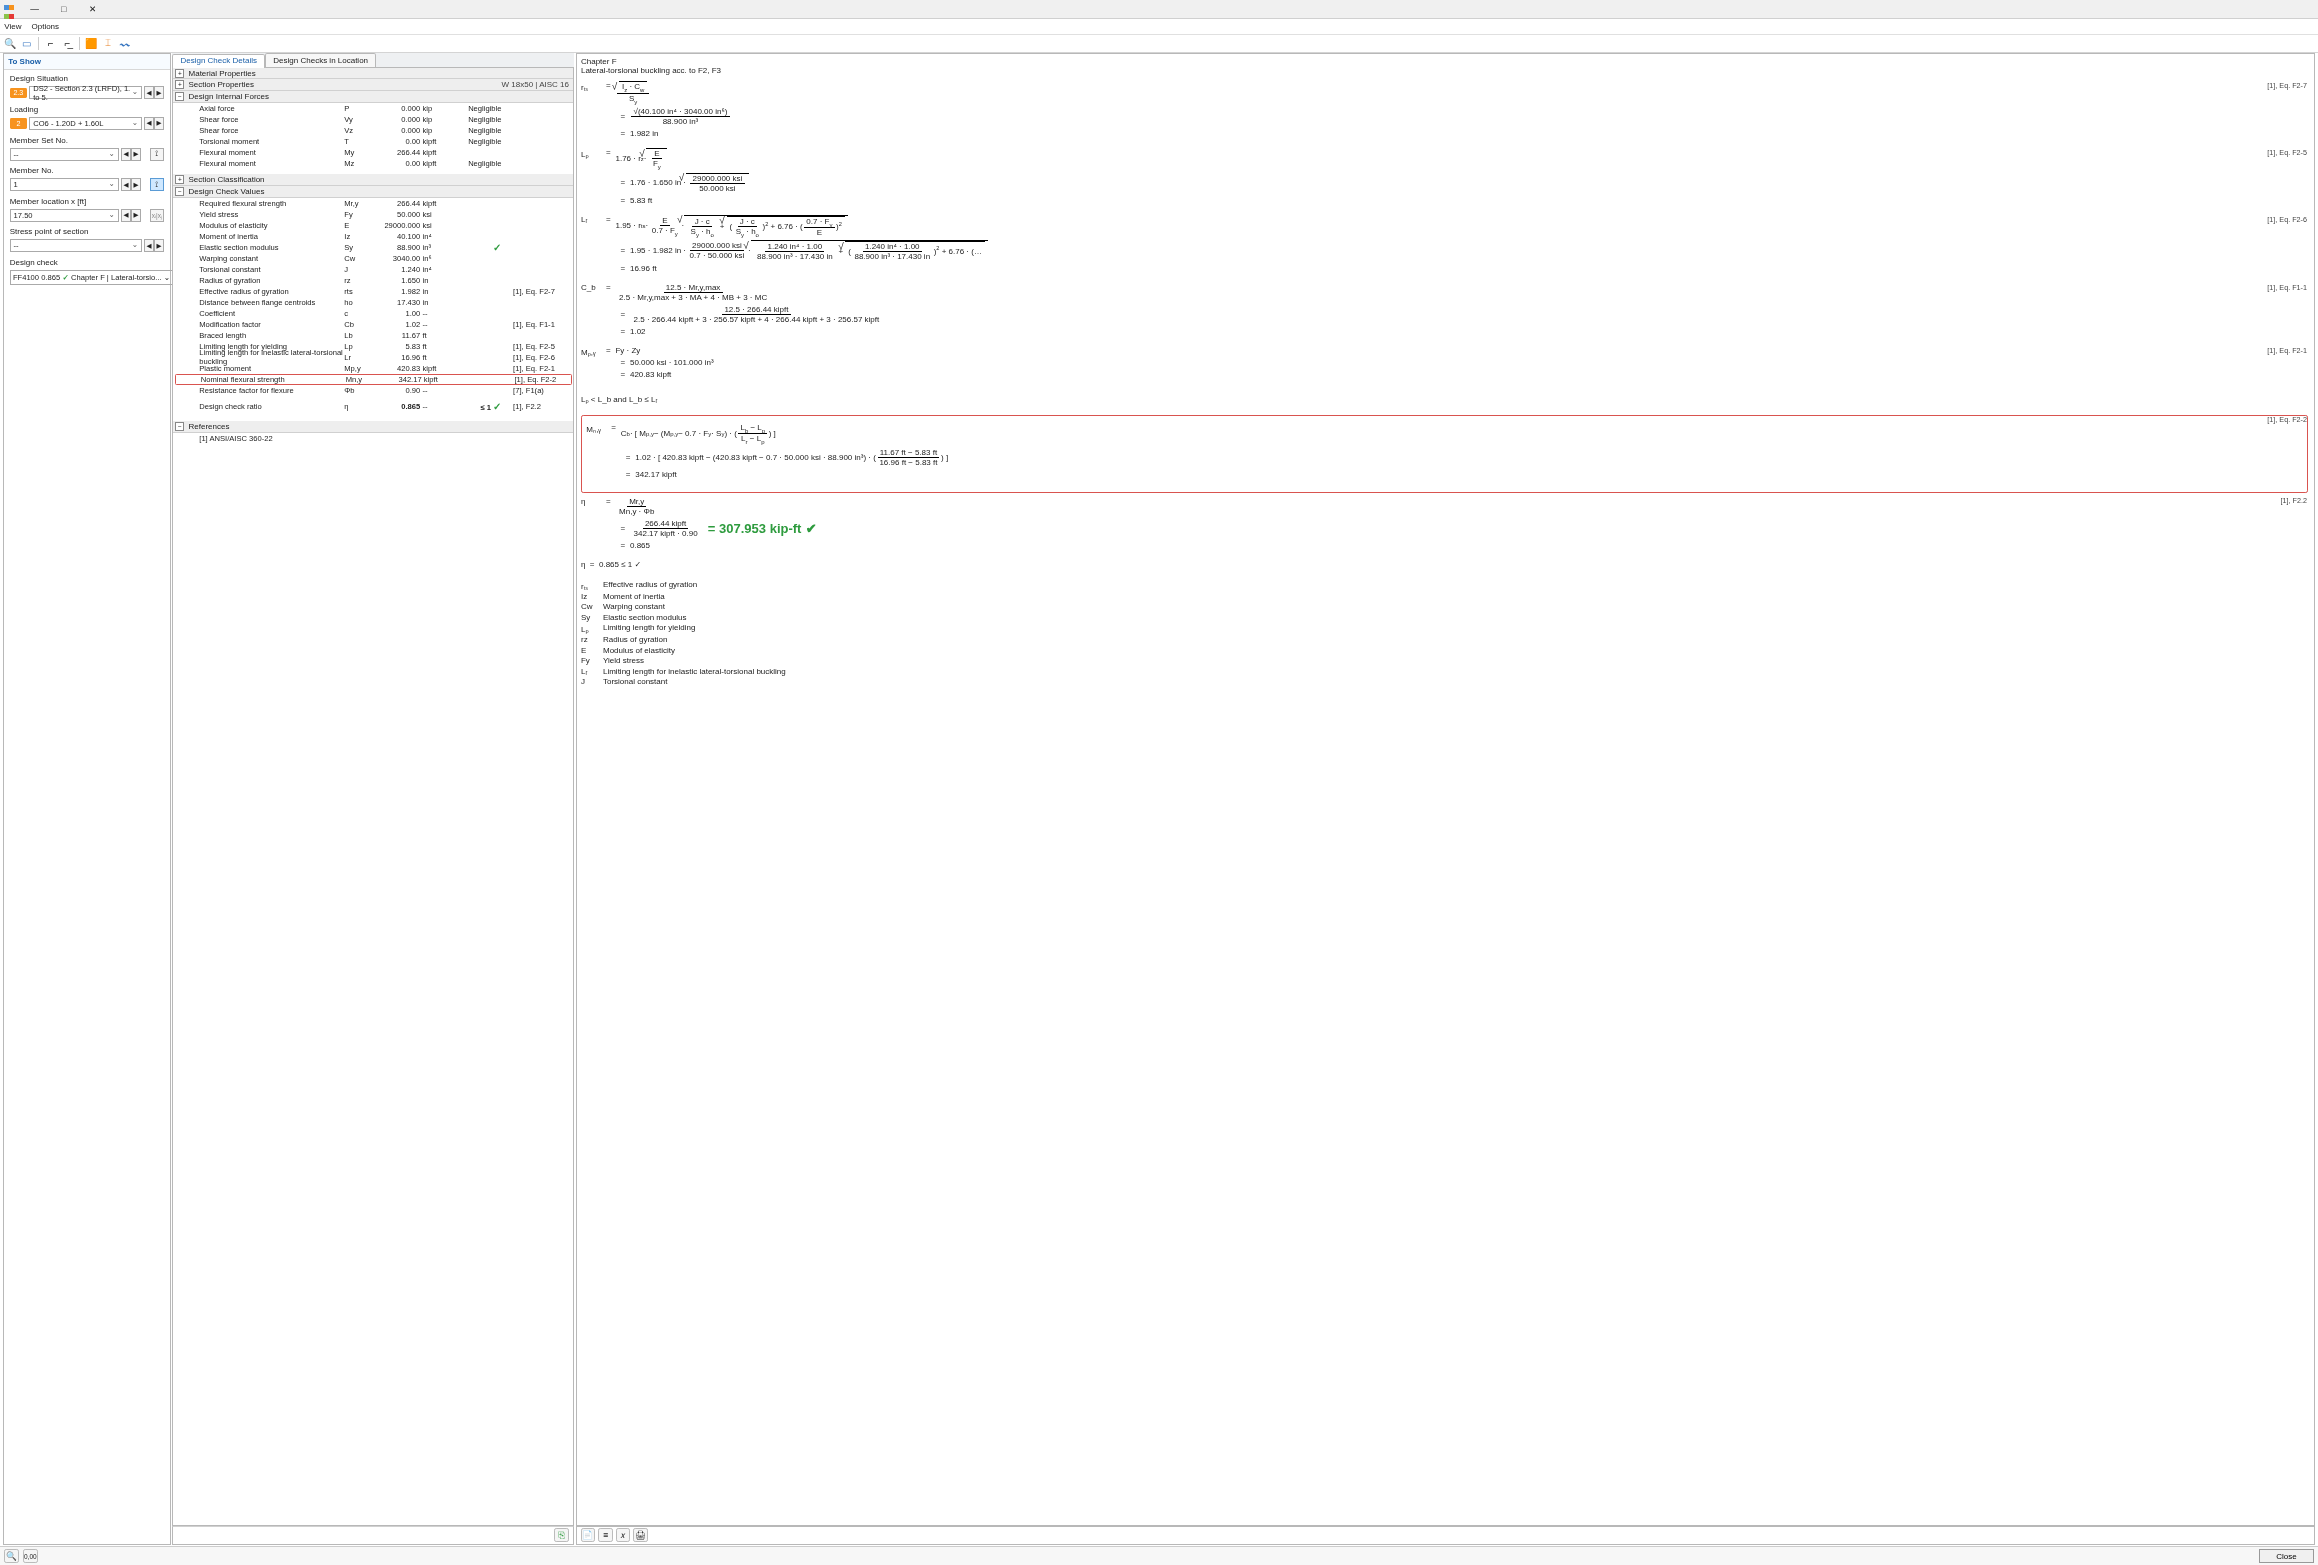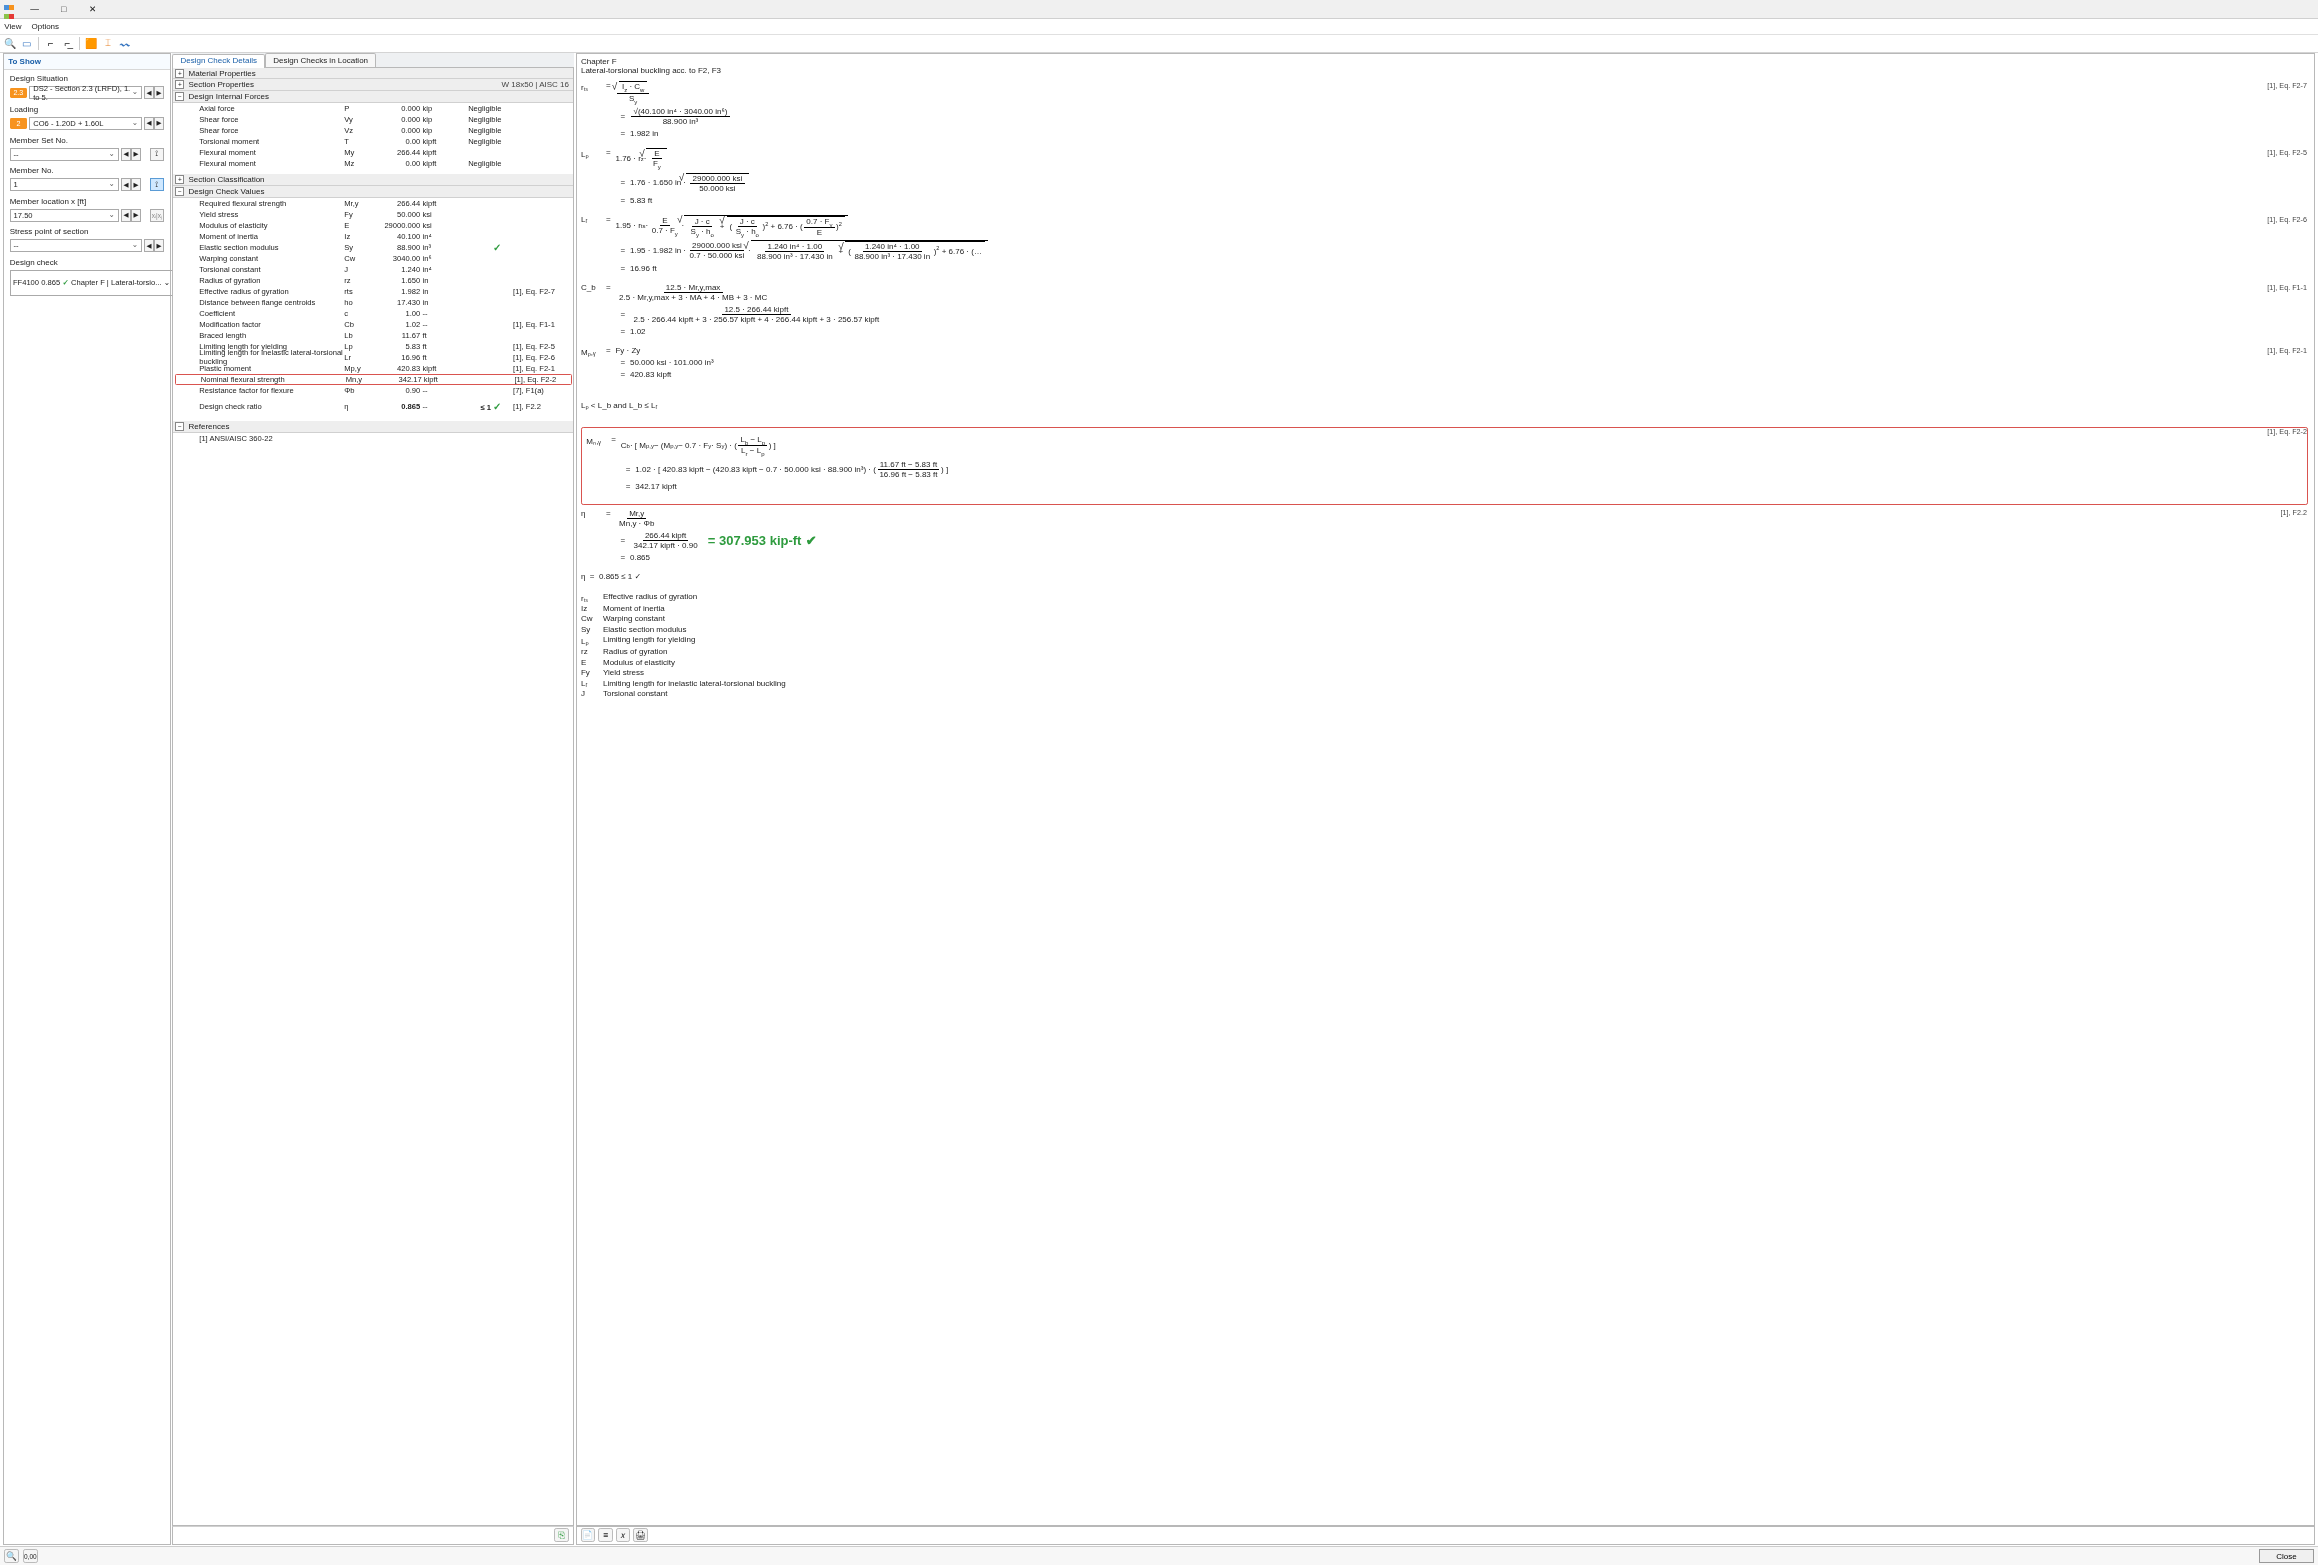--- a/index.html
+++ b/index.html
@@ -34,21 +34,21 @@
 .l-label { margin-bottom:2.9px; }
 .l-row { display:flex; align-items:center; gap:2.2px; }
 .badge { background:#f7931e; color:#fff; font-size:7.2px; padding:0.7px 3.6px; border-radius:1.4px; min-width:17.4px; text-align:center; }
 .l-select { flex:1; height:13px; border:0.7px solid #aaa; padding:0 10px 0 2.9px; background:#fff; position:relative; font-size:7.6px; display:flex; align-items:center; }
 .l-select::after { content:"⌄"; position:absolute; right:2.9px; top:0; color:#666; }
 .navbtns { display:flex; gap:0; }
 .navbtn { width:10px; height:13px; border:0.7px solid #aaa; background:#f5f5f5; display:flex; align-items:center; justify-content:center; font-size:6.5px; cursor:pointer;}
 .small-sel { width:39px; }
 .actbtn { width:14.5px; height:13px; border:0.7px solid #aaa; background:#f5f5f5; display:flex; align-items:center; justify-content:center; font-size:8px; cursor:pointer;}
 .actbtn.on{ background:#cfe8ff; border-color:#5a9bd5;}
-.check-row { display:flex; align-items:center; gap:2.2px; border:0.7px solid #aaa; height:26px; padding:0 2.2px; font-size:7.6px;}
+.check-row { display:flex; align-items:center; gap:2.2px; border:0.7px solid #aaa; height:15px; padding:0 2.2px; font-size:7.6px;}
 .check-row .green{ color:#2e9b3e; font-weight:bold; }
 
 
 .tabbar { height:14.5px; display:flex; border-bottom:0.7px solid #b8b8b8; background:#eef0f2;}
 .tab { padding:1.4px 7.2px; border:0.7px solid #b8b8b8; border-bottom:none; margin-right:0; background:#f7f7f7; cursor:pointer; border-top-left-radius:2.2px;border-top-right-radius:2.2px;}
 .tab.active { background:#fff; font-weight:normal; position:relative; top:0.7px; color:#1a5fa8;}
 .tablebox { flex:1; border:0.7px solid #b8b8b8; border-top:none; overflow:auto; background:#fff;}
 .section-row { display:flex; align-items:center; height:11.6px; background:#e8e8e8; font-size:8px; border-bottom:0.7px solid #d0d0d0;}
 .section-row.lvl1{ background:#eee; }
 .toggle { width:8.7px; height:8.7px; border:0.7px solid #888; margin:0 2.2px; display:flex; align-items:center; justify-content:center; font-size:6.5px; background:#fff; cursor:pointer;}
@@ -579,21 +579,21 @@
         <div class="eq-block">
 
     <div class="eq-sym">Mₚ,ᵧ</div>
           <div class="eq-eq">=</div>
     <div class="eq-body">
             <div class="eq-line">Fy · Zy</div>
             <div class="eq-line"><span style="width:14.5px;display:inline-block;text-align:center">=</span>50.000 ksi · 101.000 in³</div>
             <div class="eq-line"><span style="width:14.5px;display:inline-block;text-align:center">=</span>420.83 kipft</div>
           </div>
   </div>
-        <div style="margin:17px 0">Lₚ &lt; L_b  and  L_b ≤ Lᵣ</div>
+        <div style="margin:11px 0">Lₚ &lt; L_b  and  L_b ≤ Lᵣ</div>
         <span class="eq-ref">[1], Eq. F2-2</span>
         <div class="hl-box">
           <div class="eq-block">
 
     <div class="eq-sym">Mₙ,ᵧ</div>
             <div class="eq-eq">=</div>
     <div class="eq-body">
               <div class="eq-line">C<sub>b</sub> · [ M<sub>p,y</sub> − (M<sub>p,y</sub> − 0.7 · F<sub>y</sub> · S<sub>y</sub>) · (<span class="frac">
                   <span class="num">L<sub>b</sub> − L<sub>p</sub></span>
                   <span class="den">L<sub>r</sub> − L<sub>p</sub></span>

